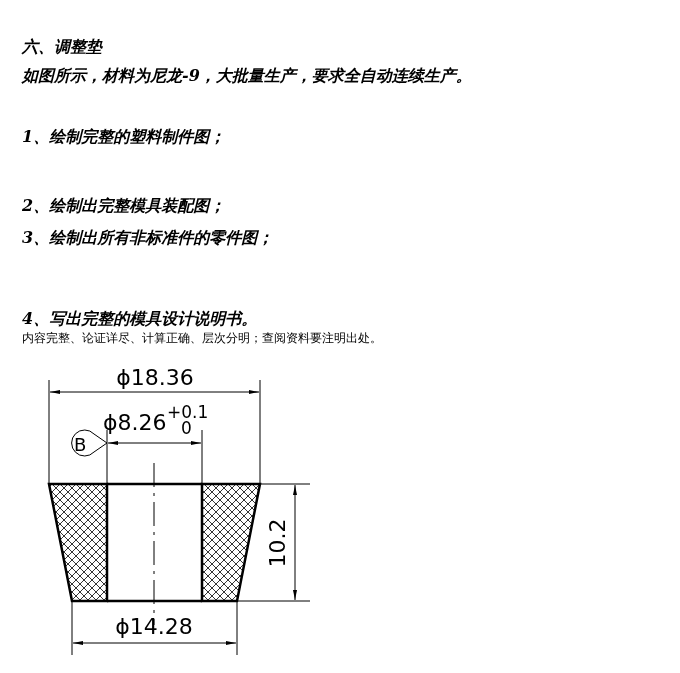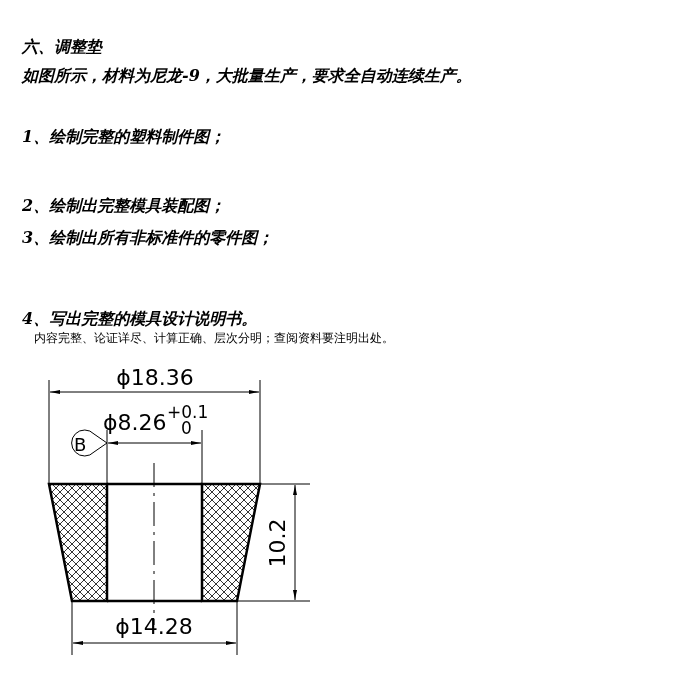--- a/index.html
+++ b/index.html
@@ -1,19 +1,19 @@
 <!DOCTYPE html>
 <html><head>
   <meta charset="utf-8">
   <style>
     html, body { margin:0; padding:0; background:#ffffff; }
     body { width:680px; height:673px; position:relative; overflow:hidden; font-family:"DejaVu Serif", serif; color:#000; }
     .line { position:absolute; left:22px; white-space:nowrap; }
     .h { font-size:16px; font-weight:bold;font-style:italic; }
-    .sub { font-size:12px; font-family:Liberation Serif, serif;margin-left:12px; }
+    .sub { font-size:12px; font-family:Liberation Serif, serif; }
     svg { position:absolute; left:0; top:0; }
     .dim { font-family:"DejaVu Sans", sans-serif; font-size:22px; }
   </style>
 </head>
 <body>
 
 <div class="line h" style="top:37px;">六、调整垫</div>
 <div class="line h" style="top:66px;">如图所示，材料为尼龙-9，大批量生产，要求全自动连续生产。</div>
 <div class="line h" style="top:127px;text-align:center;">1、绘制完整的塑料制件图；</div>
 <div class="line h" style="top:196px;">2、绘制出完整模具装配图；</div>

